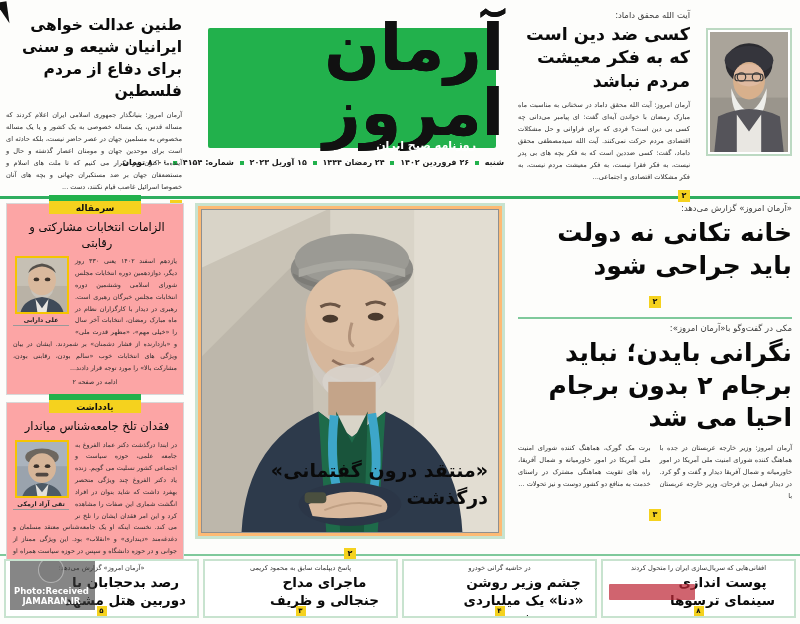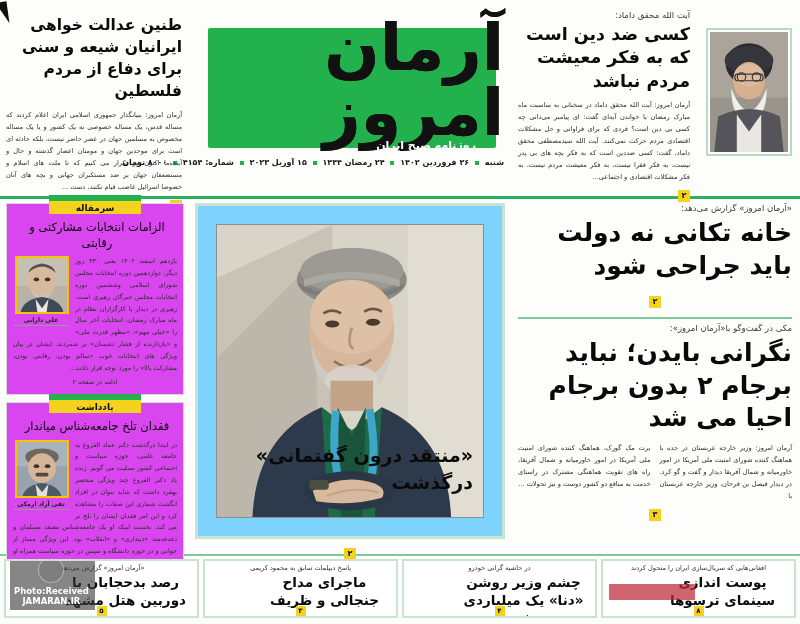--- a/index.html
+++ b/index.html
@@ -247,22 +247,22 @@
   }
 
   
   .col-center {
     width: 320px;
     box-sizing: border-box;
     padding: 4px 5px 0 5px;
   }
   .photo-frame {
     border: 3px solid #c8e3cf;
-    background: #7dd3fc;
-    padding: 18px;
+    background: #fdba74;
+    padding: 3px;
     box-sizing: border-box;
     position: relative;
     height: 336px;
   }
   .photo-inner {
     position: relative;
     width: 100%;
     height: 100%;
     overflow: hidden;
     background: #cfc9bd;
@@ -285,21 +285,21 @@
 
   
   .col-right {
     width: 190px;
     box-sizing: border-box;
     padding: 4px 6px 0 6px;
     direction: rtl;
   }
   .sec-card {
     border: 1px solid #d8d8d8;
-    background: #d946ef;
+    background: #fca5a5;
     box-sizing: border-box;
     margin-bottom: 7px;
     position: relative;
     padding: 0 6px 6px 6px;
   }
   .sec-label {
     position: relative;
     top: -9px;
     margin: 0 auto;
     width: 92px;

